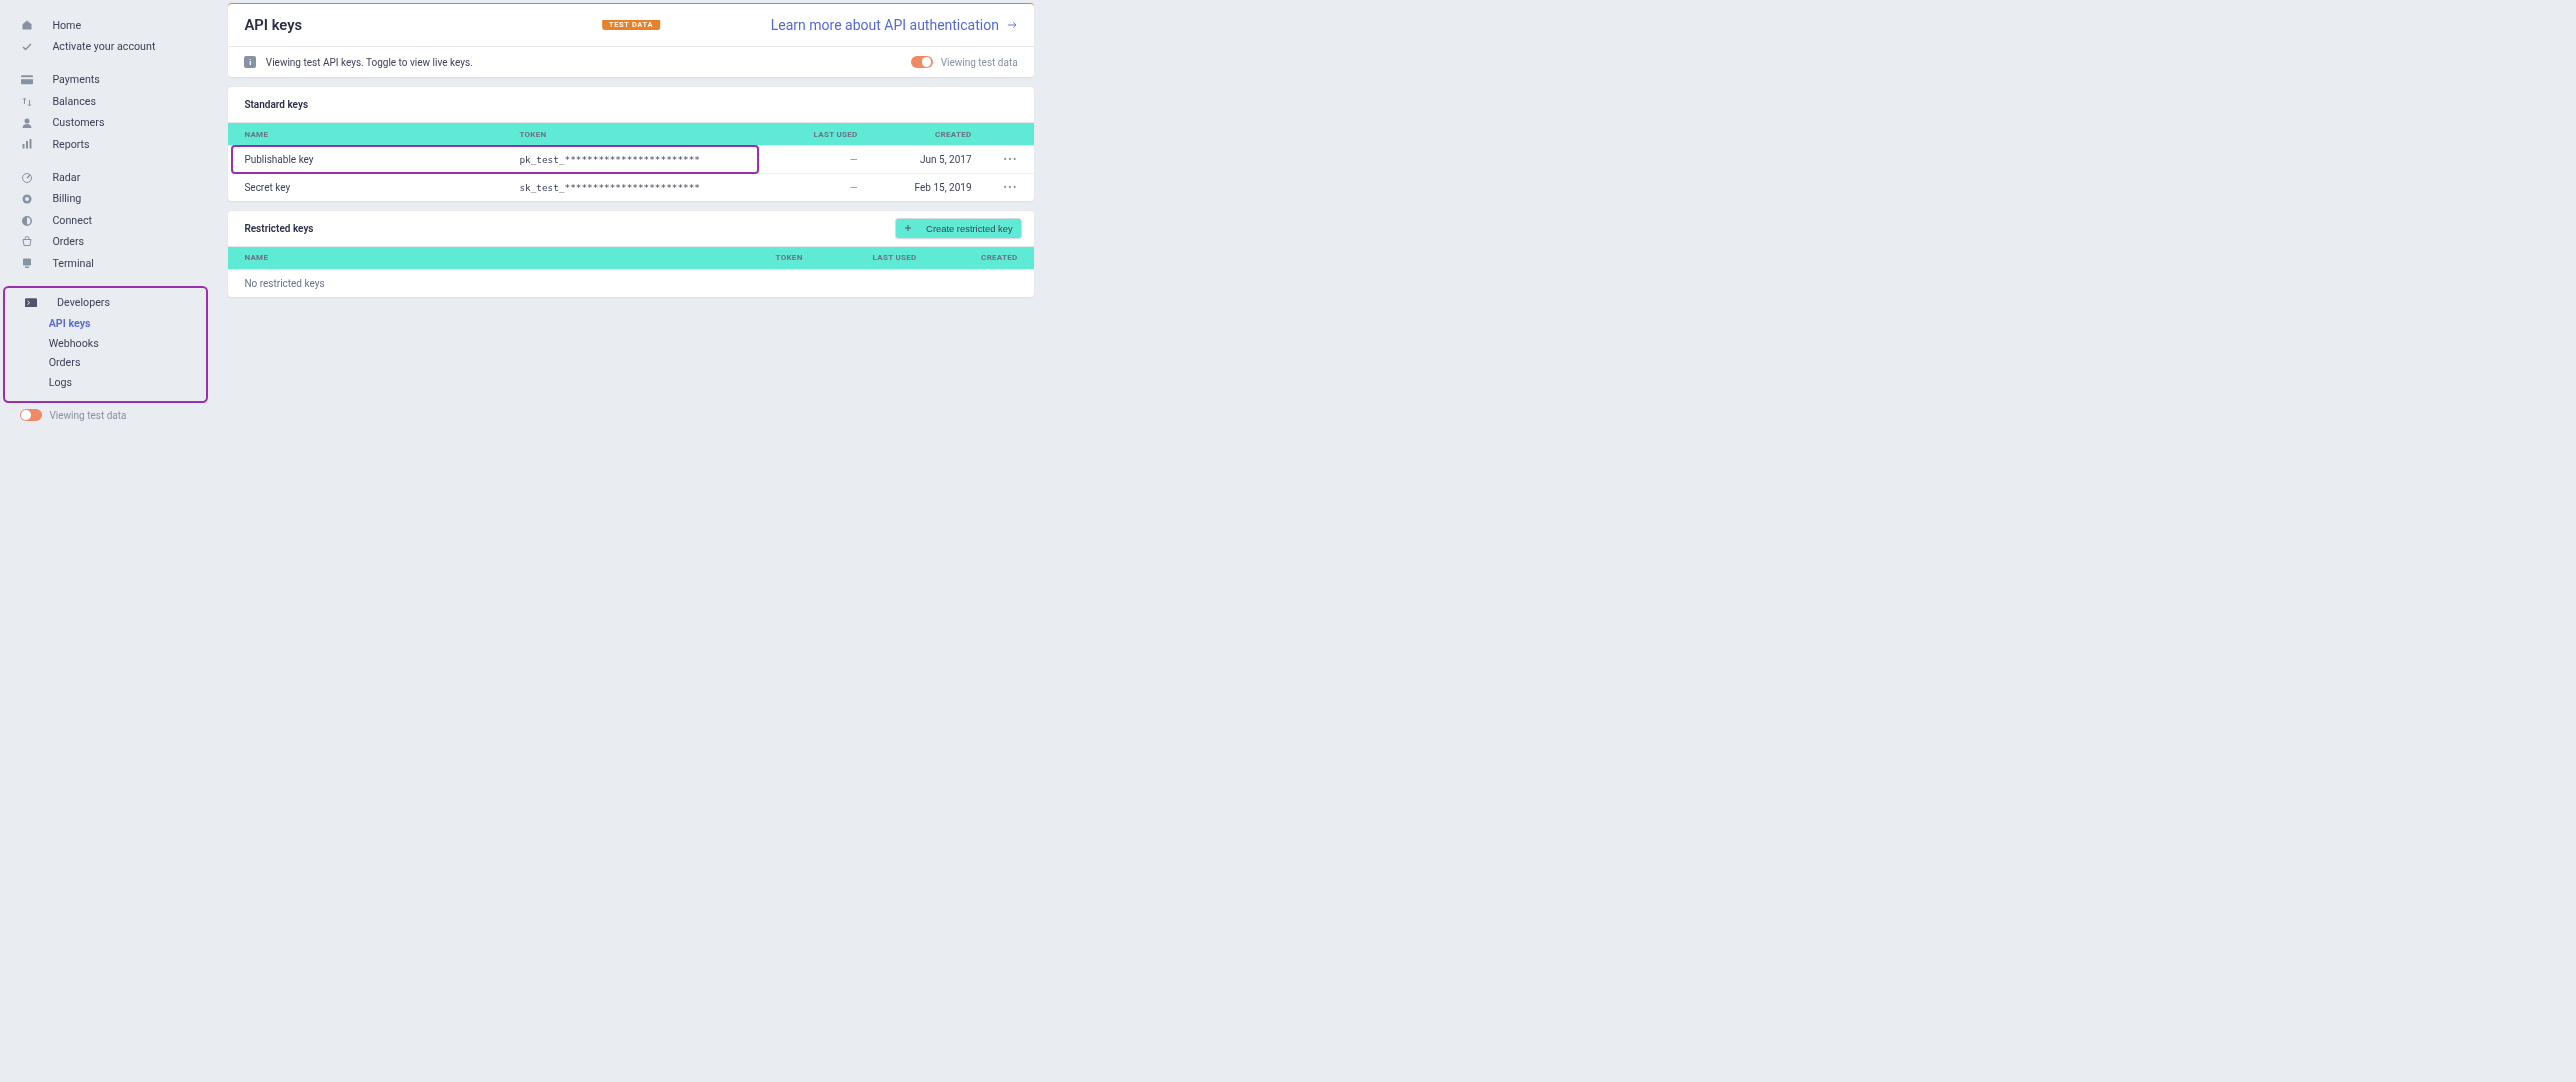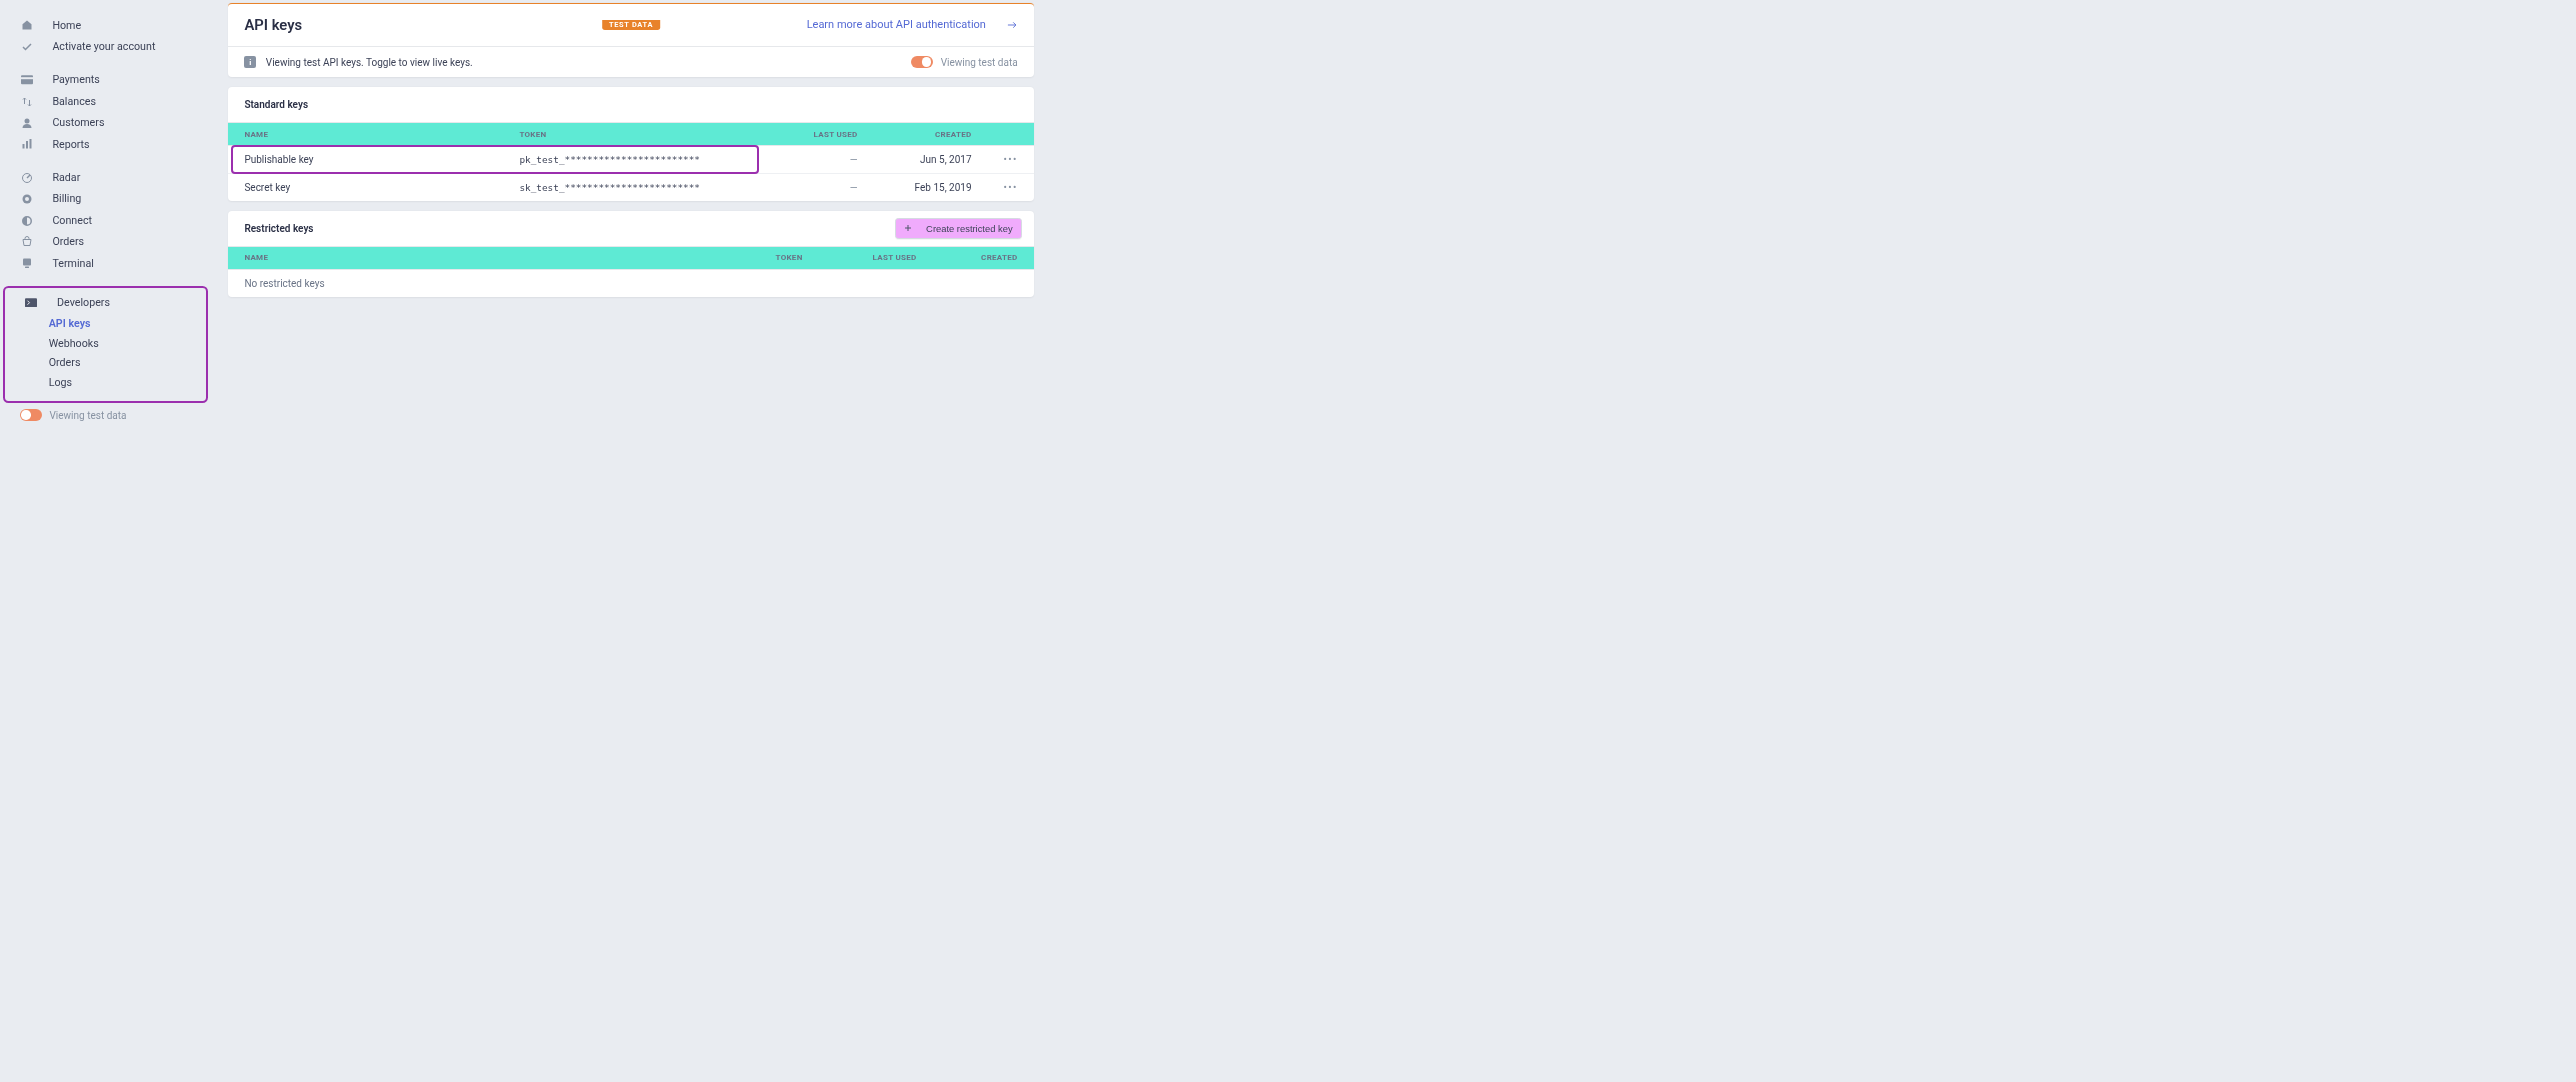--- a/index.html
+++ b/index.html
@@ -83,38 +83,38 @@
     background:#e8822a; color:#fff;
     font-size:7.4px; font-weight:700; letter-spacing:0.7px;
     padding: 0 6.7px 1.3px 6.7px;
     border-radius: 0 0 2.7px 2.7px;
   }
   .card-header {
     display:flex; justify-content:space-between; align-items:center;
     padding: 12px 16px;
   }
   .page-title { font-size: 14.8px; font-weight:600; color:#2a2f45; }
-  .learn-link { color:#5469d4; font-size:11px; display:flex; align-items:center; gap:21px; cursor:pointer;}
+  .learn-link { color:#5469d4; font-size:14px; display:flex; align-items:center; gap:8px; cursor:pointer;}
   .info-bar {
     border-top:0.7px solid #e6e8eb;
     padding: 9.4px 16px;
     display:flex; justify-content:space-between; align-items:center;
     font-size:10px;
   }
   .info-left { display:flex; align-items:center; gap:9.4px; }
   .info-icon {
     width:12px;height:12px;border-radius:2px;background:#8792a2;
     display:flex;align-items:center;justify-content:center;color:#fff;font-size:8px;font-weight:700;
   }
   .info-right { display:flex; align-items:center; gap:8px; color:#8792a2;}
 
   .section-title { font-size:10px; font-weight:600; padding:12px 16px; color:#2a2f45;}
   .section-header-row { display:flex; justify-content:space-between; align-items:center; padding-right:12px;}
   .btn {
-    border:0.7px solid #d5dbe1; background:#f0abfc; border-radius:3.4px;
+    border:0.7px solid #d5dbe1; background:#5eead4; border-radius:3.4px;
     padding:4px 8px; font-size:9.4px; color:#3c4257; cursor:pointer;
     display:flex; align-items:center; gap:14px;
     box-shadow: 0 0.7px 0.7px rgba(0,0,0,0.04);
     margin-left: 16px;
   }
 
   table { width:100%; border-collapse:collapse; }
   thead th {
     text-align:left;
     font-size:8px; font-weight:700; letter-spacing:0.3px;

